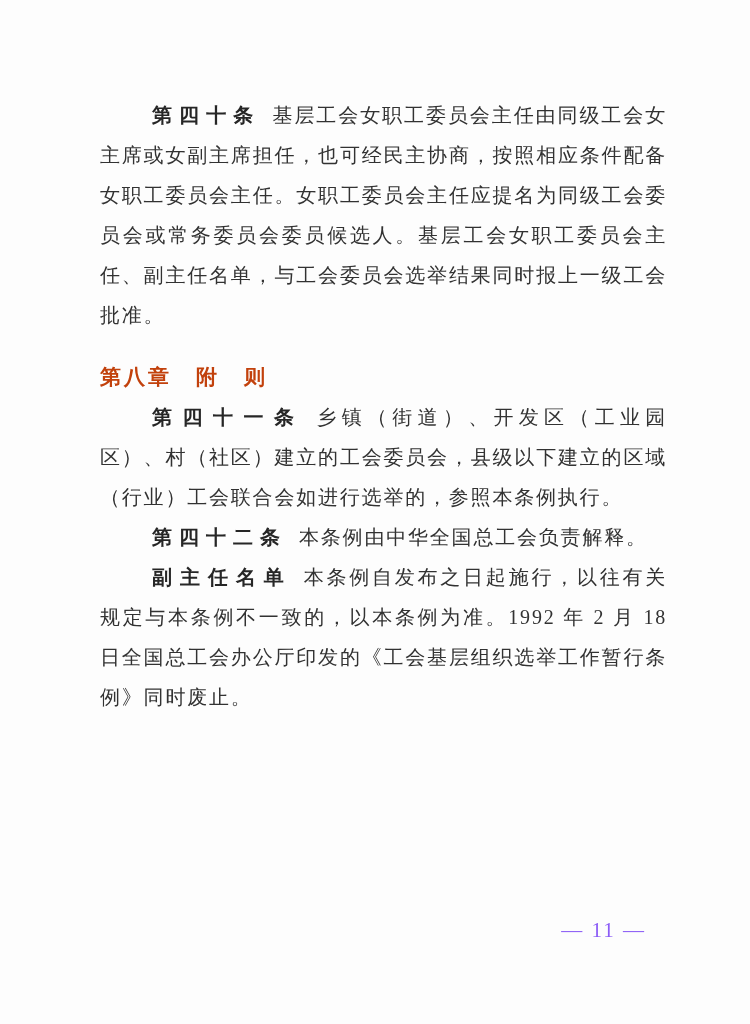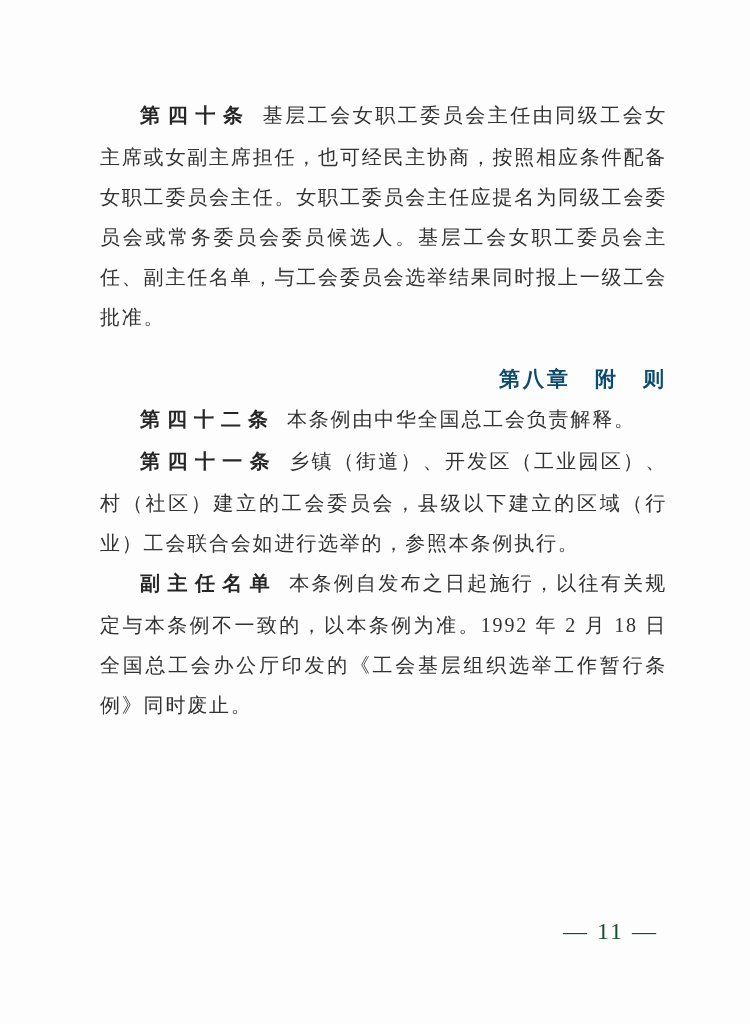--- a/index.html
+++ b/index.html
@@ -26,66 +26,67 @@
   .para {
     font-size: 20px;
     line-height: 40px;
     letter-spacing: 1.8px;
     text-align: justify;
     text-justify: inter-ideograph;
     text-indent: 2em;
   }
 
   .term {
-    font-family: Liberation Mono, monospace;
+    font-family: Liberation Sans, sans-serif;
     font-weight: bold;
     letter-spacing: 7px;
     margin-right: 12px;
     color: #262626;
+    margin-left: 12px;
   }
 
   .chapter {
     font-size: 21px;
     line-height: 40px;
     font-weight: bold;
     font-family: "Liberation Sans", "DejaVu Sans", sans-serif;
-    text-align: right;
+    text-align: left;
     letter-spacing: 3px;
     margin-top: 22px;
-    color: #0c4a6e;
+    color: #c2410c;
   }
 
   .page-num {
     position: absolute;
     top: 918px;
-    right: 92px;
-    font-size: 24px;
+    right: 104px;
+    font-size: 21px;
     letter-spacing: 2px;
-    color: #14532d;
+    color: #8b5cf6;
     font-family: "Liberation Serif", "DejaVu Serif", serif;
   }
 </style>
 </head>
 <body>
 
 <div class="page">
   <div class="content">
 
     <p class="para">
       <span class="term">第四十条</span><span>基层工会女职工委员会主任由同级工会女主席或女副主席担任，也可经民主协商，按照相应条件配备女职工委员会主任。女职工委员会主任应提名为同级工会委员会或常务委员会委员候选人。基层工会女职工委员会主任、副主任名单，与工会委员会选举结果同时报上一级工会批准。</span>
     </p>
 
     <h2 class="chapter">第八章　附　则</h2>
 
     <p class="para">
-      <span class="term">第四十二条</span><span>本条例由中华全国总工会负责解释。</span>
+      <span class="term">第四十一条</span><span>乡镇（街道）、开发区（工业园区）、村（社区）建立的工会委员会，县级以下建立的区域（行业）工会联合会如进行选举的，参照本条例执行。</span>
     </p>
 
     <p class="para">
-      <span class="term">第四十一条</span><span>乡镇（街道）、开发区（工业园区）、村（社区）建立的工会委员会，县级以下建立的区域（行业）工会联合会如进行选举的，参照本条例执行。</span>
+      <span class="term">第四十二条</span><span>本条例由中华全国总工会负责解释。</span>
     </p>
 
     <p class="para">
       <span class="term">副主任名单</span><span>本条例自发布之日起施行，以往有关规定与本条例不一致的，以本条例为准。1992 年 2 月 18 日全国总工会办公厅印发的《工会基层组织选举工作暂行条例》同时废止。</span>
     </p>
 
   </div>
 
   <div class="page-num">— 11 —</div>
 </div>

